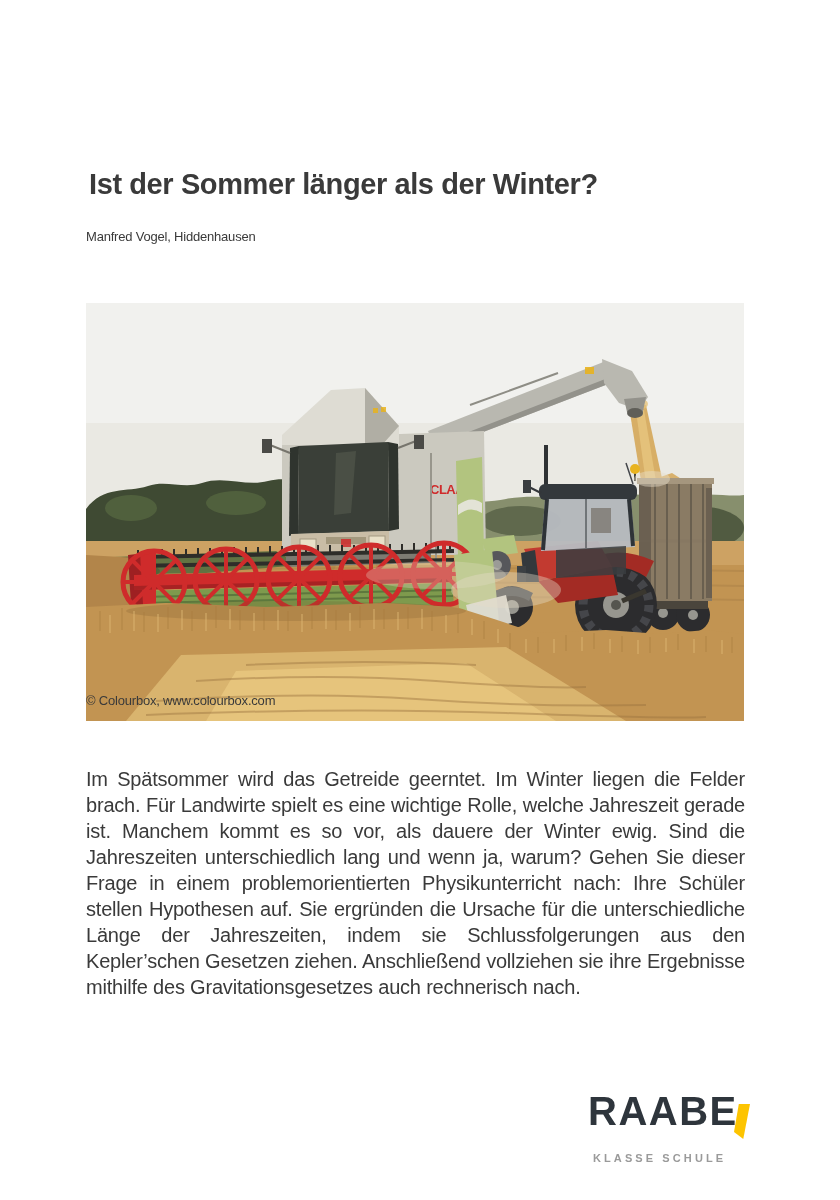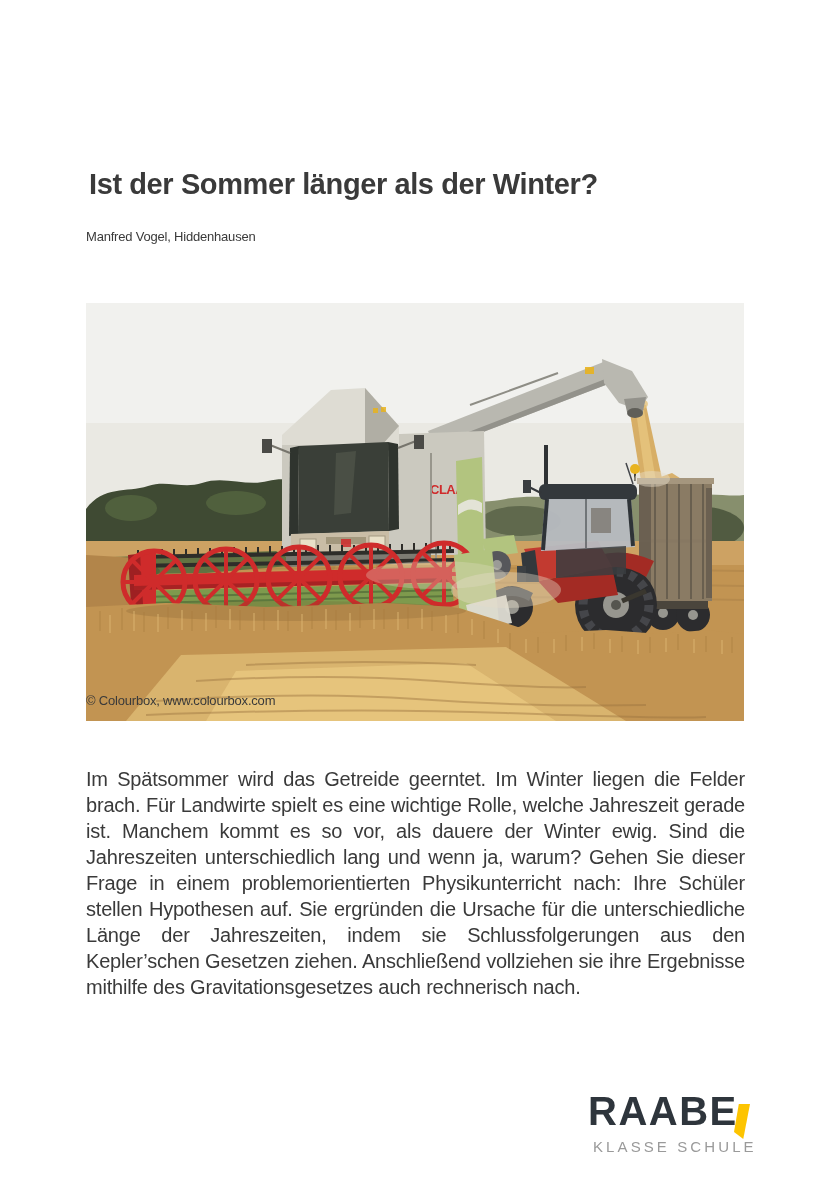--- a/index.html
+++ b/index.html
@@ -34,22 +34,22 @@
   }
   .brand-row {
     position:relative; font-size:40px; font-weight:700; letter-spacing:1.5px;
     line-height:1; padding-right:20px; white-space:nowrap;
   }
   .brand-comma {
     position:absolute; right:0; top:13px; width:16px; height:35px;
     clip-path: polygon(30% 0%, 100% 0%, 58% 100%, 0% 80%);
   }
   .tagline {
-    margin-top:7px; padding-left:5px;
-    font-size:15px; font-weight:400; letter-spacing:3.1px; white-space:nowrap;
+    margin-top:21px; padding-left:5px;
+    font-size:11px; font-weight:700; letter-spacing:3.1px; white-space:nowrap;
   }
 </style>
 </head>
 <body>
 
 <div class="page" style="background: rgb(255, 255, 255); color: rgb(58, 58, 58);">
 
   <h1 class="title">Ist der Sommer länger als der Winter?</h1>
 
   <div class="authors">

